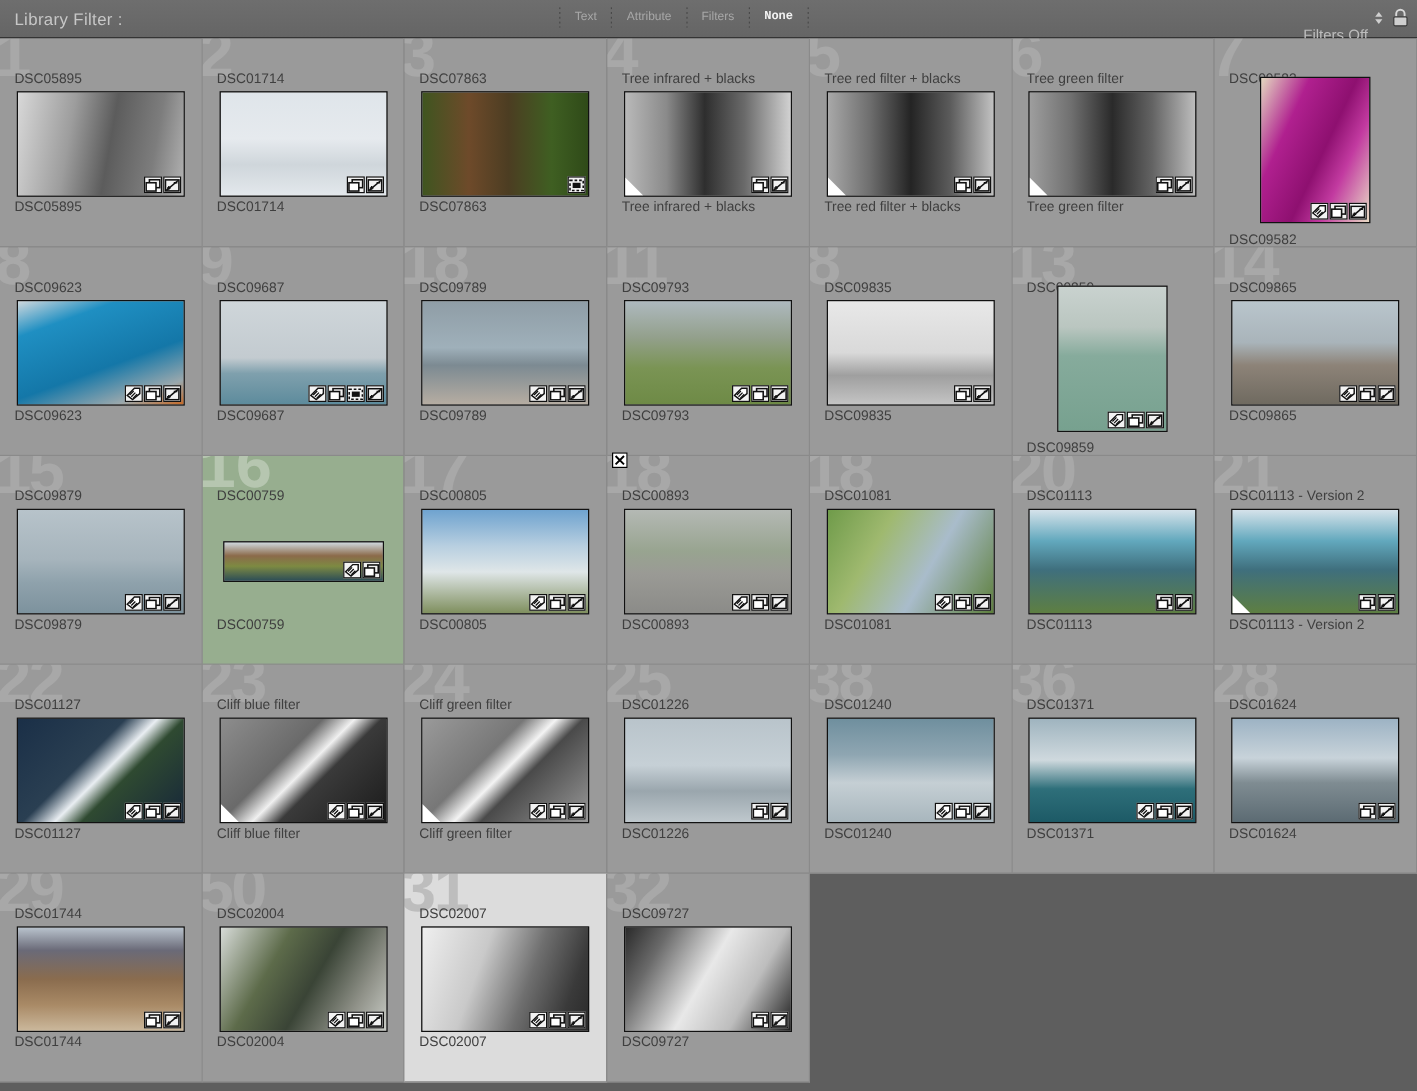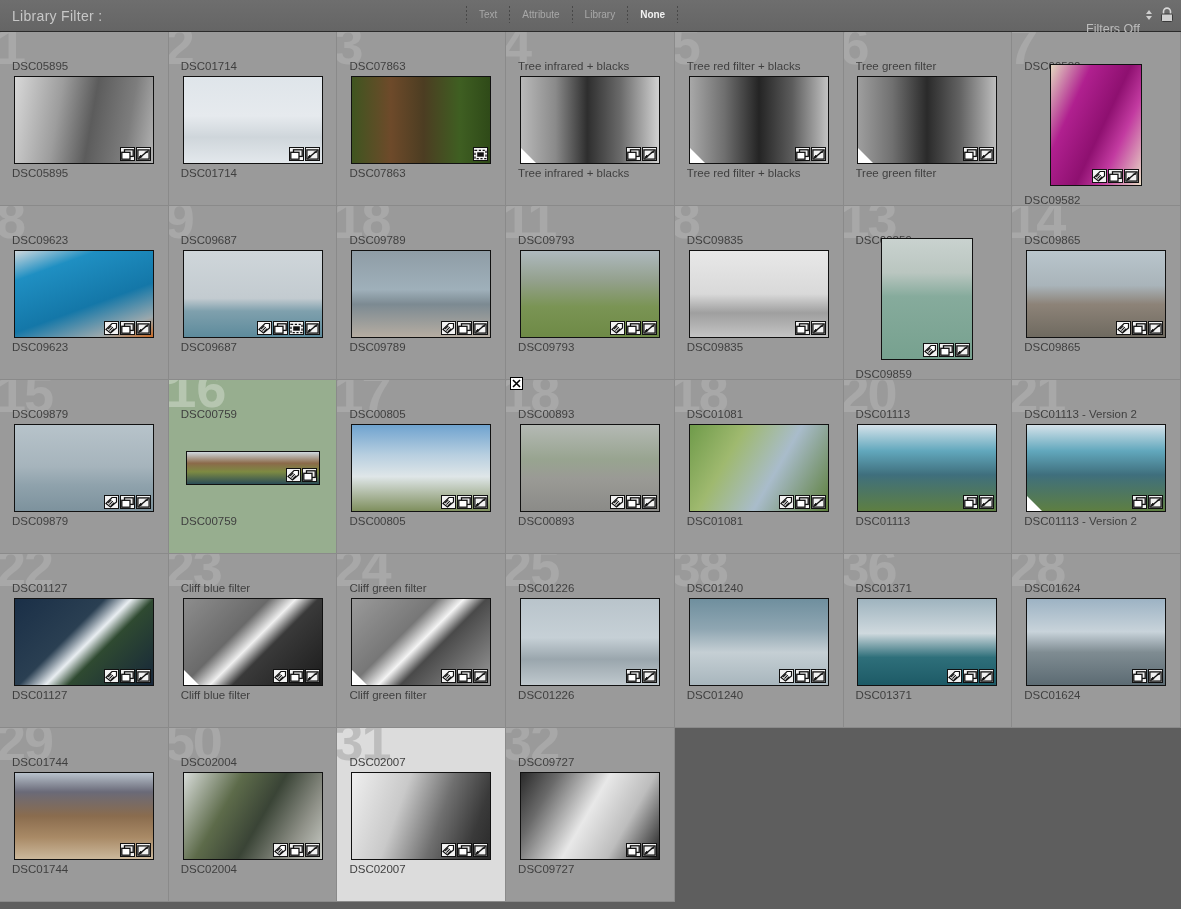--- a/index.html
+++ b/index.html
@@ -29,21 +29,21 @@
   .seg .divider{
     width:1px; height:17px; margin:0 0px;
     background-image:linear-gradient(to bottom,#444 0,#444 2px,transparent 2px,transparent 4px);
     background-size:1px 4px;
     opacity:.9;
   }
   .seg .seg-btn{
     color:#a8a8a8; font-size:10px; padding:0 12px;
     line-height:29px; cursor:default; white-space:nowrap;
   }
-  .seg .seg-btn.active{ color:#f2f2f2; font-weight:bold; }
+  .seg .seg-btn.active{ color:#f2f2f2; font-weight:bold;font-family:Liberation Mono, monospace; }
 
   #filter-bar .right{
     position:absolute; right:6px; top:0; height:29px;
     display:flex; align-items:center; gap:5px;
   }
   .filters-off{ color:#bdbdbd; font-size:12.5px; white-space:nowrap;margin-top:28px;}
   .updown{ display:inline-block; width:9px; height:14px; position:relative;}
   .updown:before,.updown:after{
     content:""; position:absolute; left:1px; border-left:3.5px solid transparent;
     border-right:3.5px solid transparent;
@@ -142,21 +142,21 @@
 
 <div id="filter-bar">
   <div class="lf-title">Library Filter :</div>
 
   <div class="seg" id="seg-host">
       <span class="divider"></span>
       <span class="seg-btn">Text</span>
       <span class="divider"></span>
       <span class="seg-btn">Attribute</span>
       <span class="divider"></span>
-      <span class="seg-btn">Library</span>
+      <span class="seg-btn">Filters</span>
       <span class="divider"></span>
       <span class="seg-btn active">None</span>
       <span class="divider"></span>
     </div>
 
   <div class="right">
     <span class="filters-off">Filters Off</span>
     <span class="updown"></span>
     <span class="lock-icon">
       <svg width="16" height="17" viewBox="0 0 16 17">

